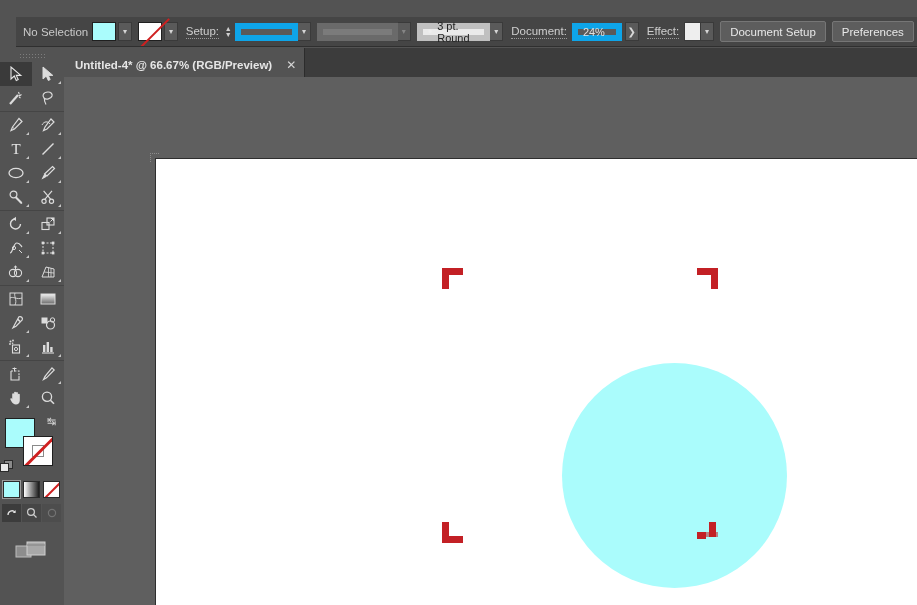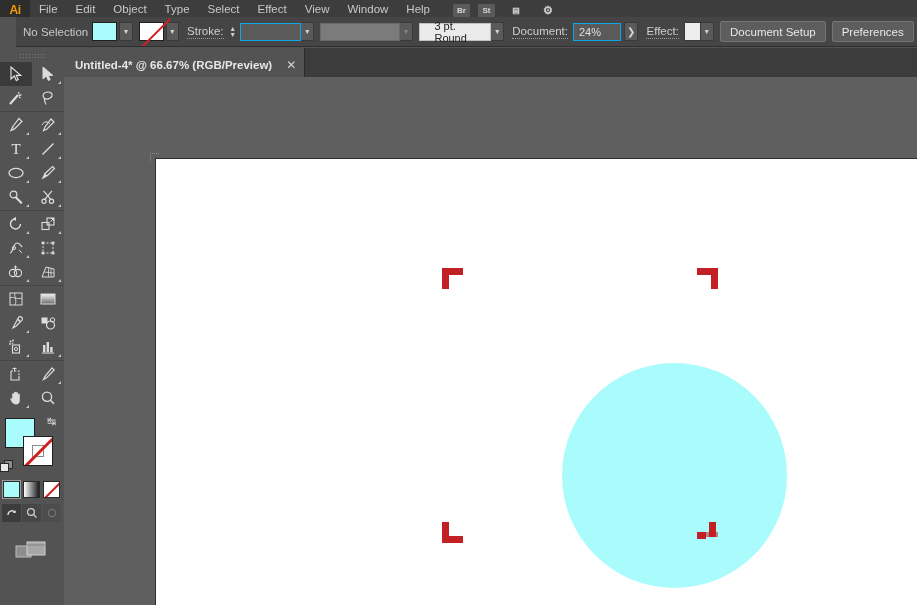--- a/index.html
+++ b/index.html
@@ -75,21 +75,21 @@
     color: #cfcfcf; font-size: 11.5px; margin: 0 5px 0 8px;
     border-bottom: 1px dotted #9a9a9a;
     line-height: 13px;
   }
   .stepper {
     width: 10px; height: 19px; display: flex; flex-direction: column;
     justify-content: center; align-items: center; color: #d0d0d0;
     font-size: 7px; line-height: 6px; margin-right: 3px;
   }
   .cb-field {
-    height: 18px; background: #5a5a5a; border: 1px solid #0ea5e9;
+    height: 18px; background: #5a5a5a; border: 6px solid #0ea5e9;
     color: #e0e0e0; font-size: 11px;
     display: flex; align-items: center; padding: 0 5px;
   }
   .cb-field.light { background: #7b7b7b; border-color: #6a6a6a; }
   .cb-field.white { background: #eaeaea; color: #222; border-color: #c0c0c0; }
   .cb-drop {
     width: 16px; height: 19px; background: #5a5a5a; border: 1px solid #3a3a3a;
     border-left: none;
     display: flex; align-items: center; justify-content: center;
     color: #d5d5d5; font-size: 8px;
@@ -274,50 +274,32 @@
   
   .crop.glitch i.v { right: 2px; bottom: 6px; width: 7px; height: 15px; }
   .crop.glitch i.h { right: 0px; bottom: 6px; width: 14px; height: 5px; opacity: .55; }
   .crop.glitch i.x { left: 0px; bottom: 4px; width: 9px; height: 7px; }
 </style>
 </head>
 <body>
 
 <div id="app">
 
-  <div id="menubar">
-    <div id="ai-logo">Ai</div>
-    <div class="menu-item">File</div>
-    <div class="menu-item">Edit</div>
-    <div class="menu-item">Object</div>
-    <div class="menu-item">Type</div>
-    <div class="menu-item">Select</div>
-    <div class="menu-item">Effect</div>
-    <div class="menu-item">View</div>
-    <div class="menu-item">Window</div>
-    <div class="menu-item">Help</div>
-    <div id="menu-right">
-      <div class="mr-icon">Br</div>
-      <div class="mr-icon">St</div>
-      <div class="mr-icon wide">▤</div>
-      <div class="mr-icon mr-plain">⚙</div>
-    </div>
-  </div>
 
   <div id="controlbar">
     <div id="no-selection">No Selection</div>
 
     <div class="swatch-box" style="background:#AAFCFC"></div>
     <div class="mini-drop">▾</div>
 
     <div class="cb-gap"></div>
     <div class="swatch-box swatch-none"></div>
     <div class="mini-drop">▾</div>
 
-    <div class="cb-label">Stroke:</div>
+    <div class="cb-label">Setup:</div>
     <div class="stepper">
         <span>▲</span>
         <span>▼</span>
       </div>
     <div class="cb-field" style="width:72px"></div>
     <div class="cb-drop">▾</div>
 
     <div class="cb-gap"></div>
     <div class="cb-field light" style="width:94px"></div>
     <div class="cb-drop dim">▾</div>

